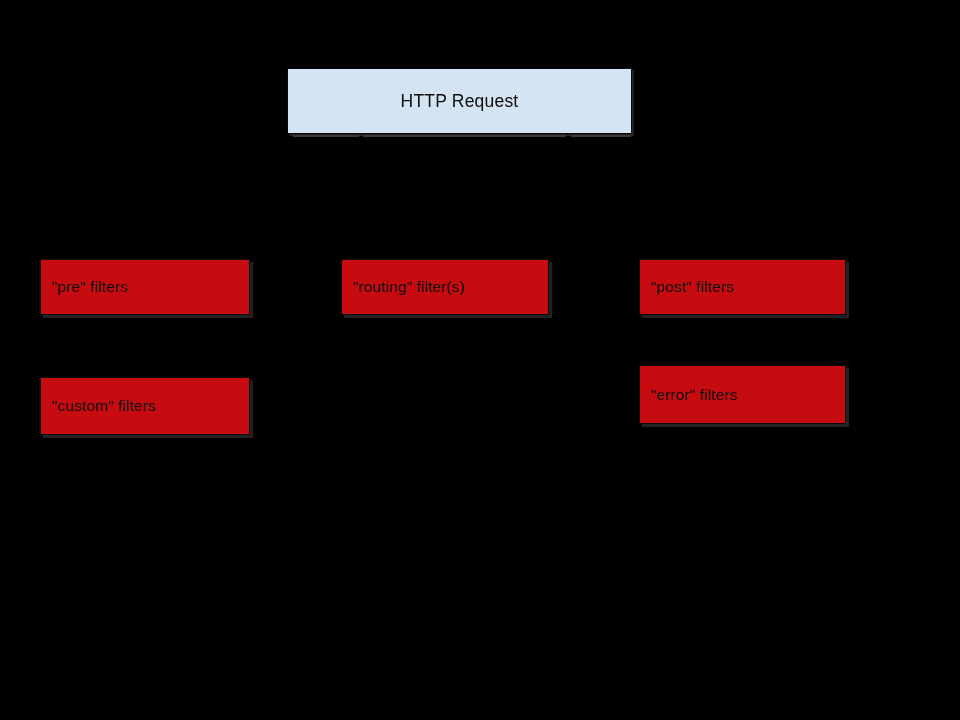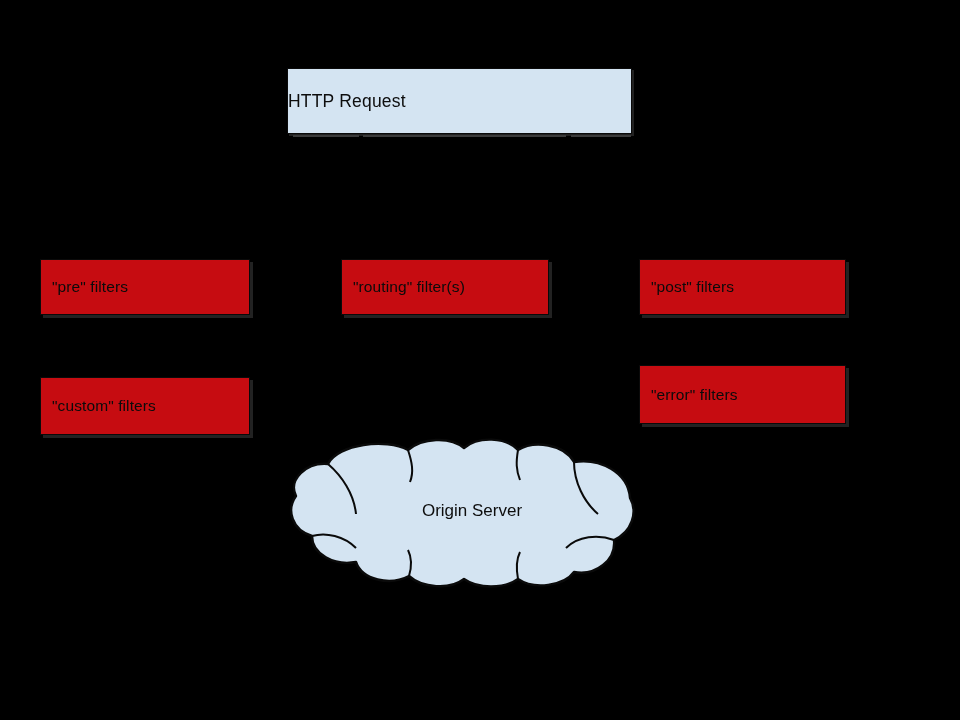--- a/index.html
+++ b/index.html
@@ -25,21 +25,21 @@
   }
 
   
   .req-box {
     left: 287px;
     top: 68px;
     width: 345px;
     height: 66px;
     background: #d4e4f2;
     border: 1.6px solid #0a0a0a;
-    justify-content: flex-start;
+    justify-content: center;
     box-shadow: 2px 2px 0 rgba(60,60,60,0.55);
   }
   .req-box .lbl {
     font-size: 17.5px;
     color: #0d0d0d;
     letter-spacing: 0.2px;
     white-space: nowrap;
   }
 
   
@@ -127,47 +127,14 @@
   </div>
 
   <div class="node filter-box fb-custom">
     <span class="lbl">"custom" filters</span>
   </div>
 
   <div class="node filter-box fb-error">
     <span class="lbl">"error" filters</span>
   </div>
 
-  <div class="cloud-wrap">
-    <svg viewBox="0 0 356 155" xmlns="http://www.w3.org/2000/svg">
-      <path d="
-        M 126 14
-        C 140 2, 168 0, 182 12
-        C 196 0, 224 1, 236 14
-        C 252 4, 282 8, 292 26
-        C 318 22, 346 36, 348 62
-        C 356 76, 350 96, 332 104
-        C 334 124, 314 140, 292 136
-        C 282 150, 252 154, 236 143
-        C 222 153, 196 153, 182 143
-        C 168 154, 140 152, 127 140
-        C 108 150, 80 144, 74 126
-        C 52 130, 30 118, 30 100
-        C 10 94, 4 74, 14 60
-        C 6 44, 24 26, 46 28
-        C 56 8, 104 2, 126 14
-        Z" fill="#d4e4f2" stroke="#0a0a0a" stroke-width="2.4" stroke-linejoin="round"></path>
-
-      <path d="M 46 28 C 60 40, 72 58, 74 78" fill="none" stroke="#0a0a0a" stroke-width="2"></path>
-      <path d="M 30 100 C 44 96, 62 100, 74 112" fill="none" stroke="#0a0a0a" stroke-width="2"></path>
-      <path d="M 292 26 C 292 46, 302 66, 316 78" fill="none" stroke="#0a0a0a" stroke-width="2"></path>
-      <path d="M 332 104 C 316 98, 296 100, 284 112" fill="none" stroke="#0a0a0a" stroke-width="2"></path>
-      <path d="M 126 14 C 130 26, 132 36, 128 46" fill="none" stroke="#0a0a0a" stroke-width="2"></path>
-      <path d="M 236 14 C 234 26, 234 34, 238 44" fill="none" stroke="#0a0a0a" stroke-width="2"></path>
-      <path d="M 127 140 C 130 130, 130 122, 126 114" fill="none" stroke="#0a0a0a" stroke-width="2"></path>
-      <path d="M 236 143 C 234 132, 234 124, 238 116" fill="none" stroke="#0a0a0a" stroke-width="2"></path>
-    </svg>
-    <div class="cloud-label">
-      <span>Origin Server</span>
-    </div>
-  </div>
 
 </div>
 
 </body></html>

